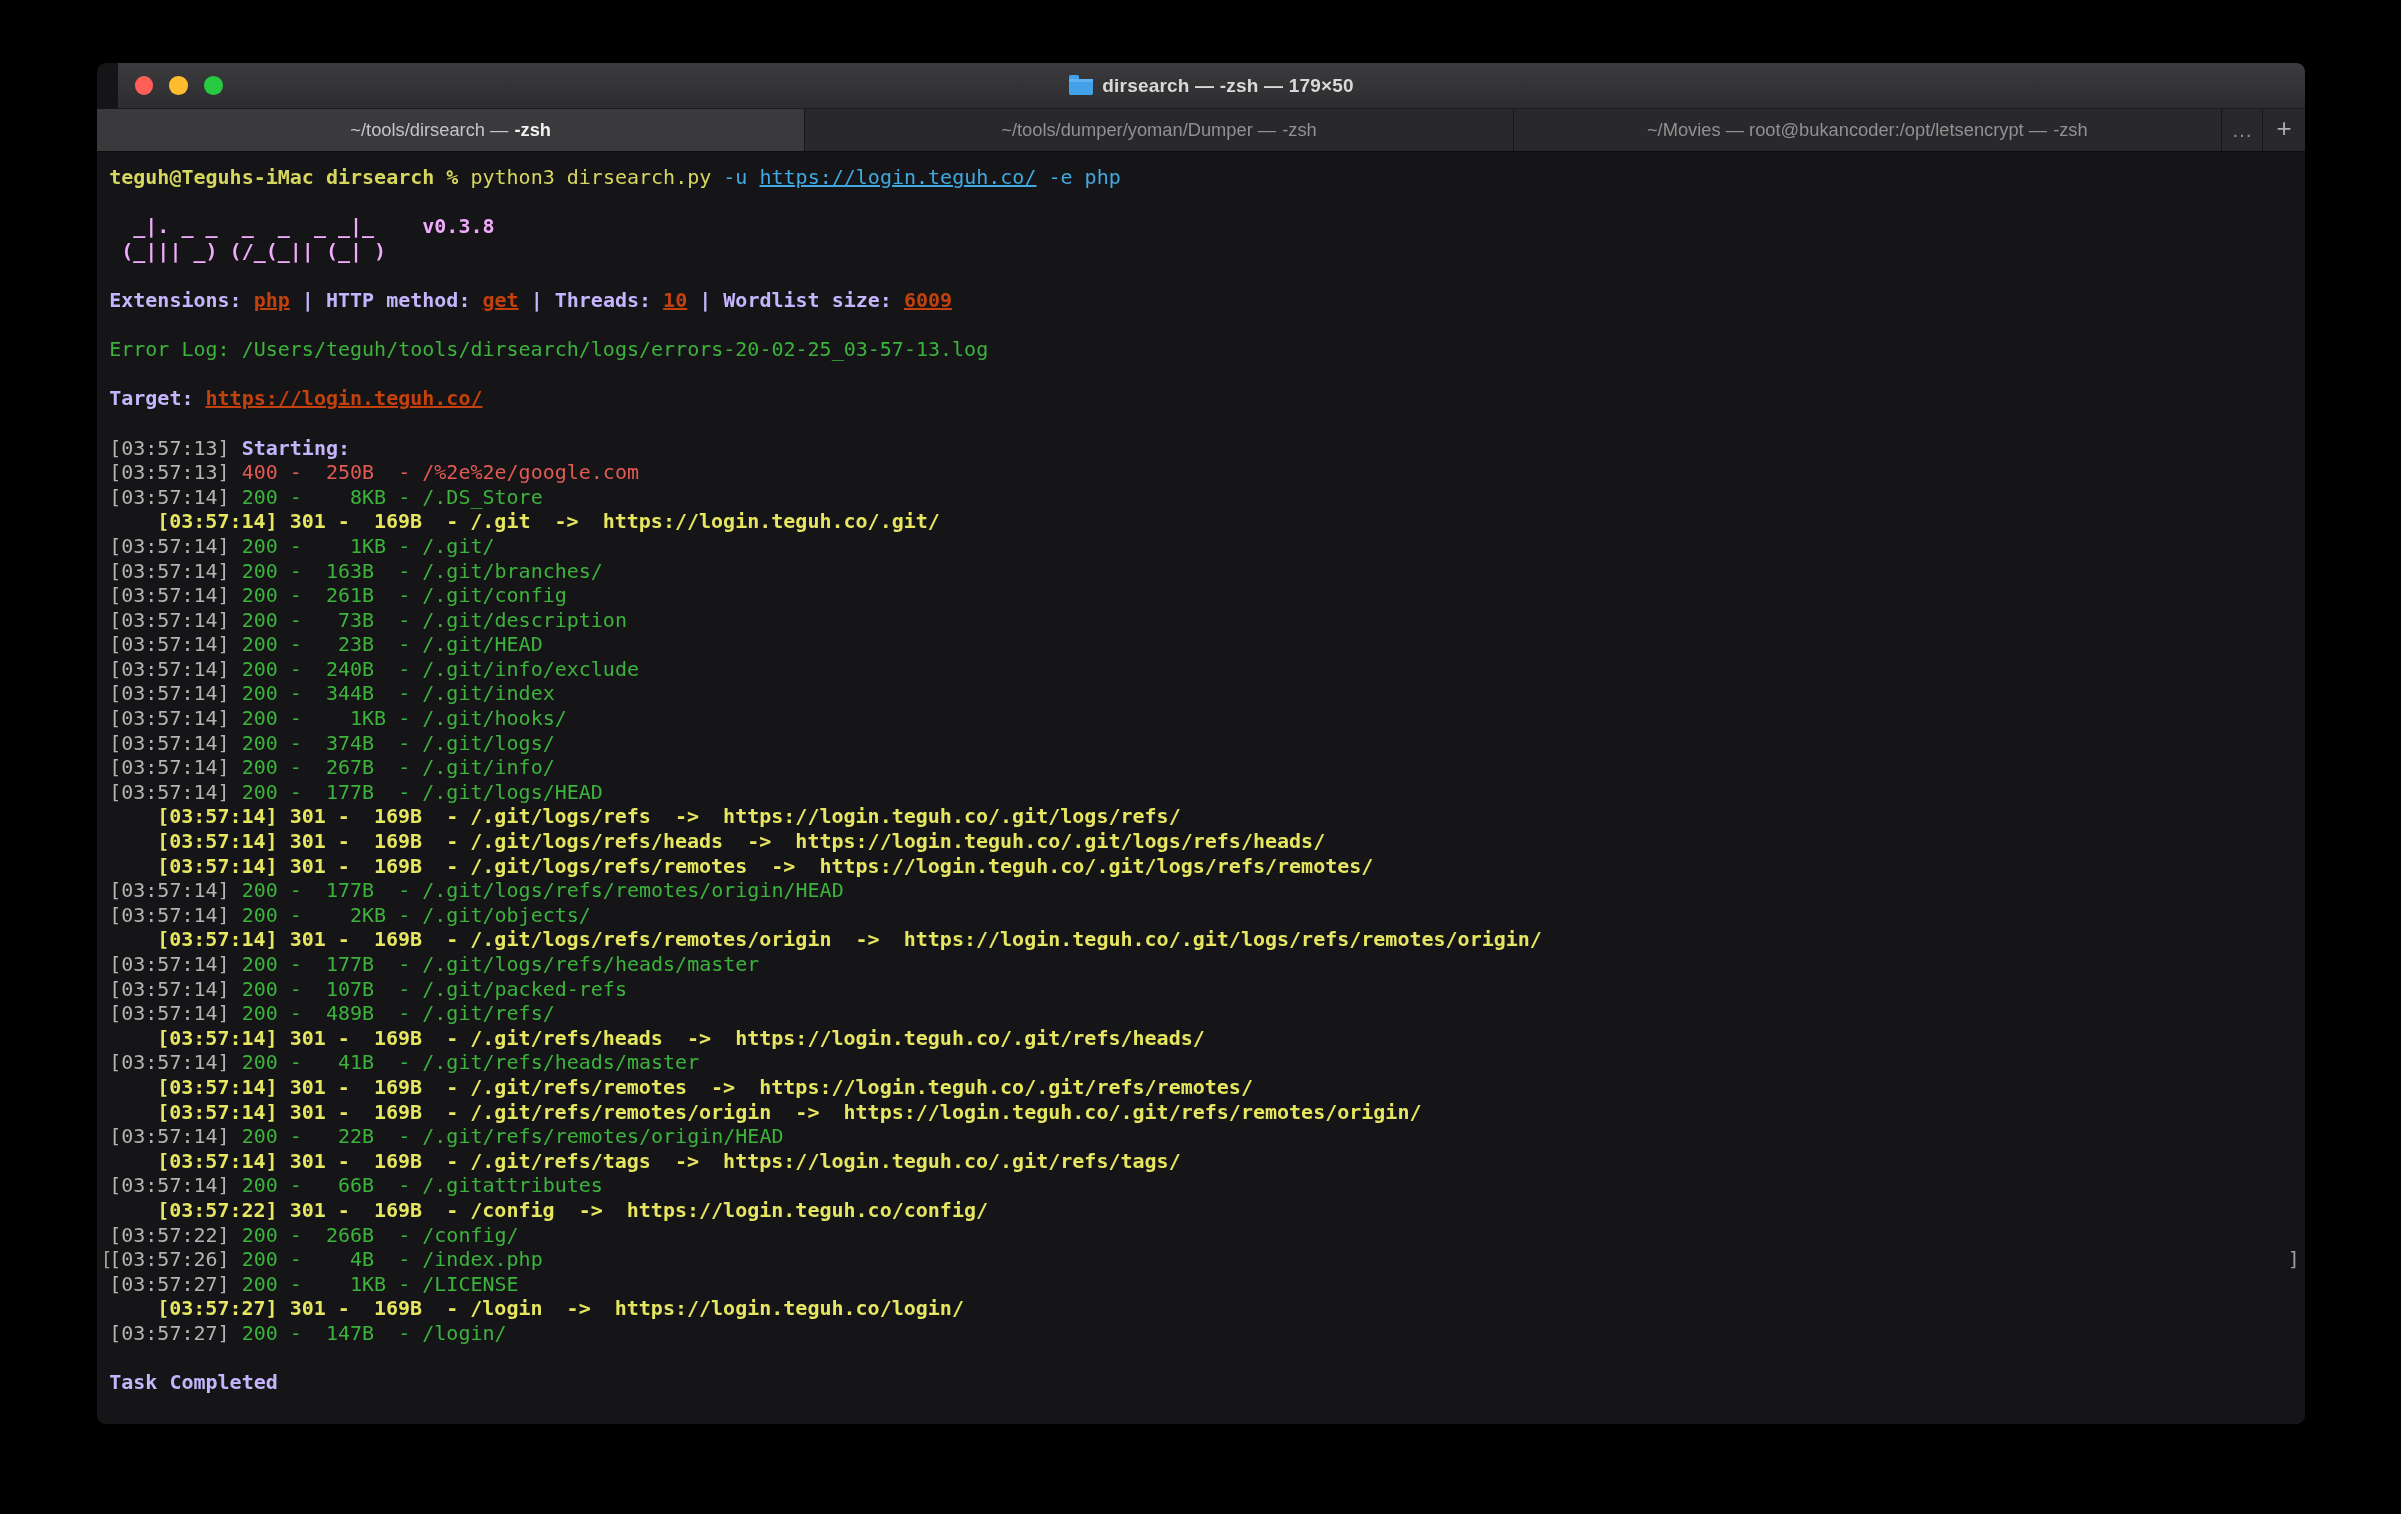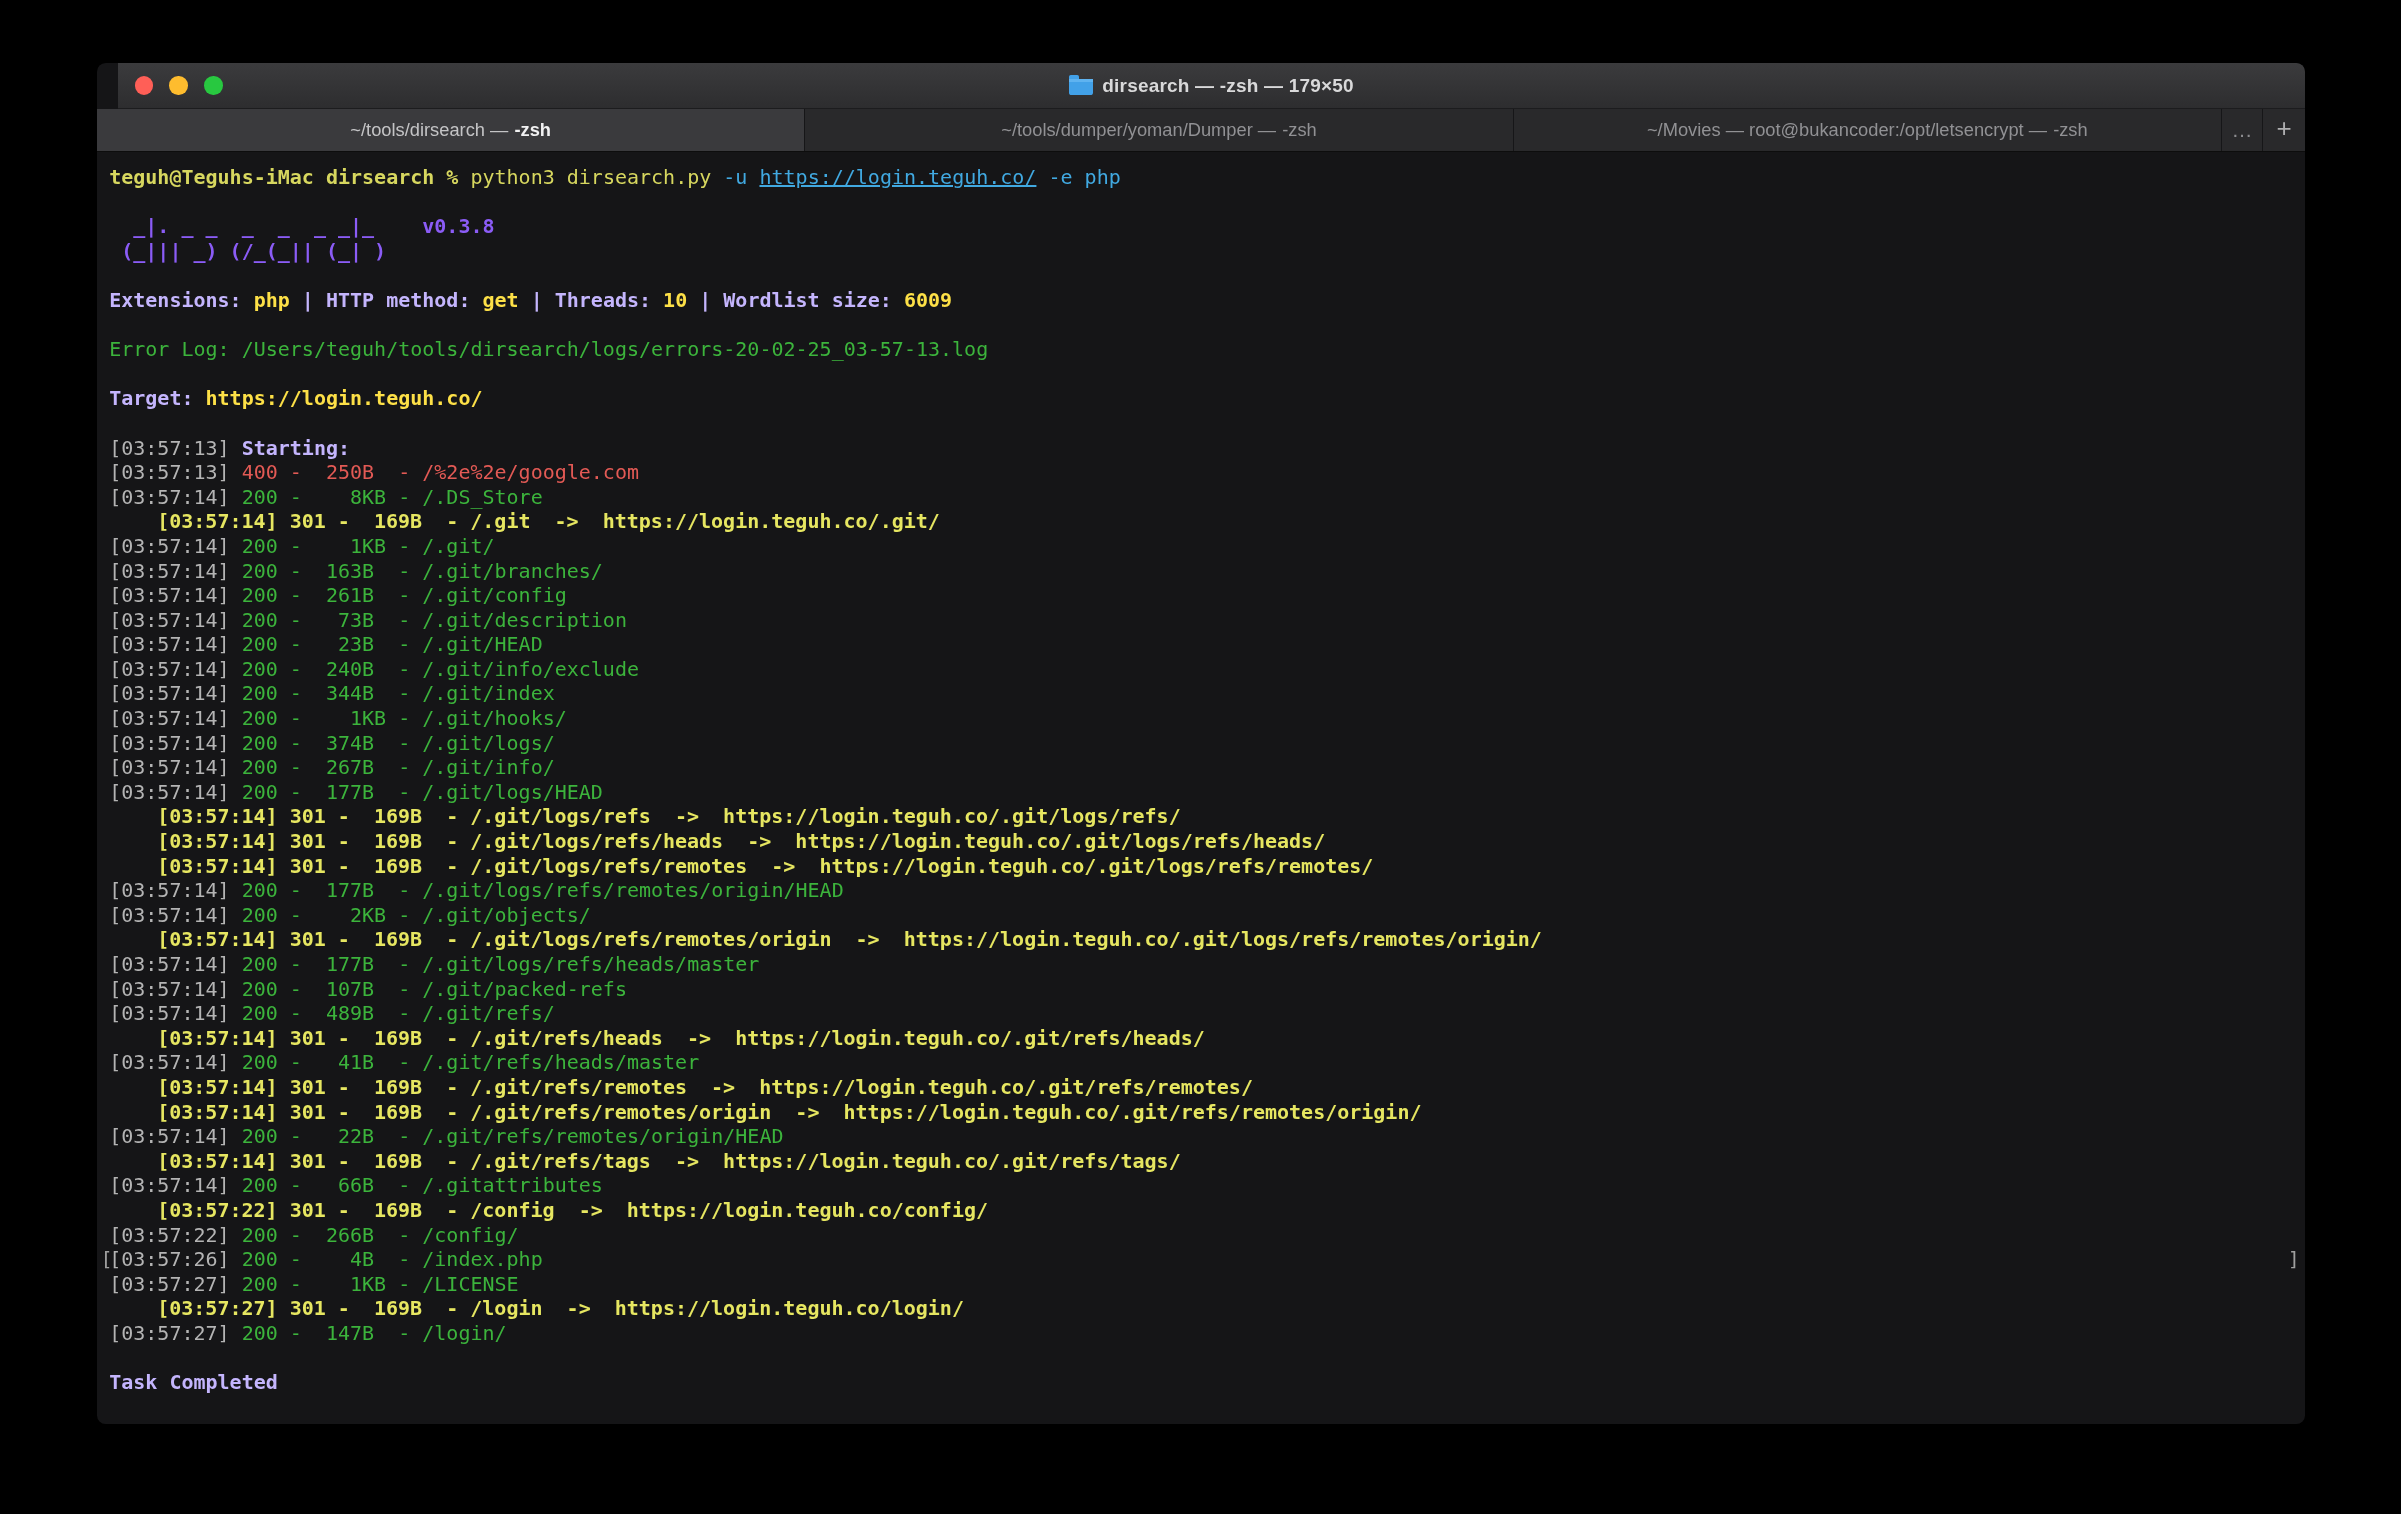--- a/index.html
+++ b/index.html
@@ -53,22 +53,22 @@
     font-family:"DejaVu Sans Mono","Liberation Mono",monospace;
     font-size:20px;line-height:24.6px;color:#c8c8c8;
   }
   .line{min-height:24.6px;white-space:pre;padding:0 12.2px;position:relative;}
   .b{font-weight:bold;}
   .u{text-decoration:underline;}
   .c-yellow{color:#d7d75f;}
   .c-yellow-b{color:#c4b5fd;font-weight:bold;}
   .c-green{color:#3cb43c;}
   .c-cyan{color:#41a9e1;}
-  .c-cyan-b{color:#fde047;font-weight:bold;}
-  .c-pink{color:#8b5cf6;font-weight:bold;}
+  .c-cyan-b{color:#c2410c;font-weight:bold;text-decoration:underline;}
+  .c-pink{color:#f0abfc;font-weight:bold;}
   .rt-dim{color:#b4b4b4;}
   .result.s200{color:#3cb43c;}
   .result.s301{color:#e6e661;font-weight:bold;margin-left:48px;}
   .result.s400{color:#e35a55;}
   .result .rt{color:#b4b4b4;font-weight:normal;}
   .mark{position:absolute;color:#9f9f9f;font-weight:normal;}
   .mark-l{left:3.5px;}
   .mark-r{right:5.2px;}
 </style>
 </head>

